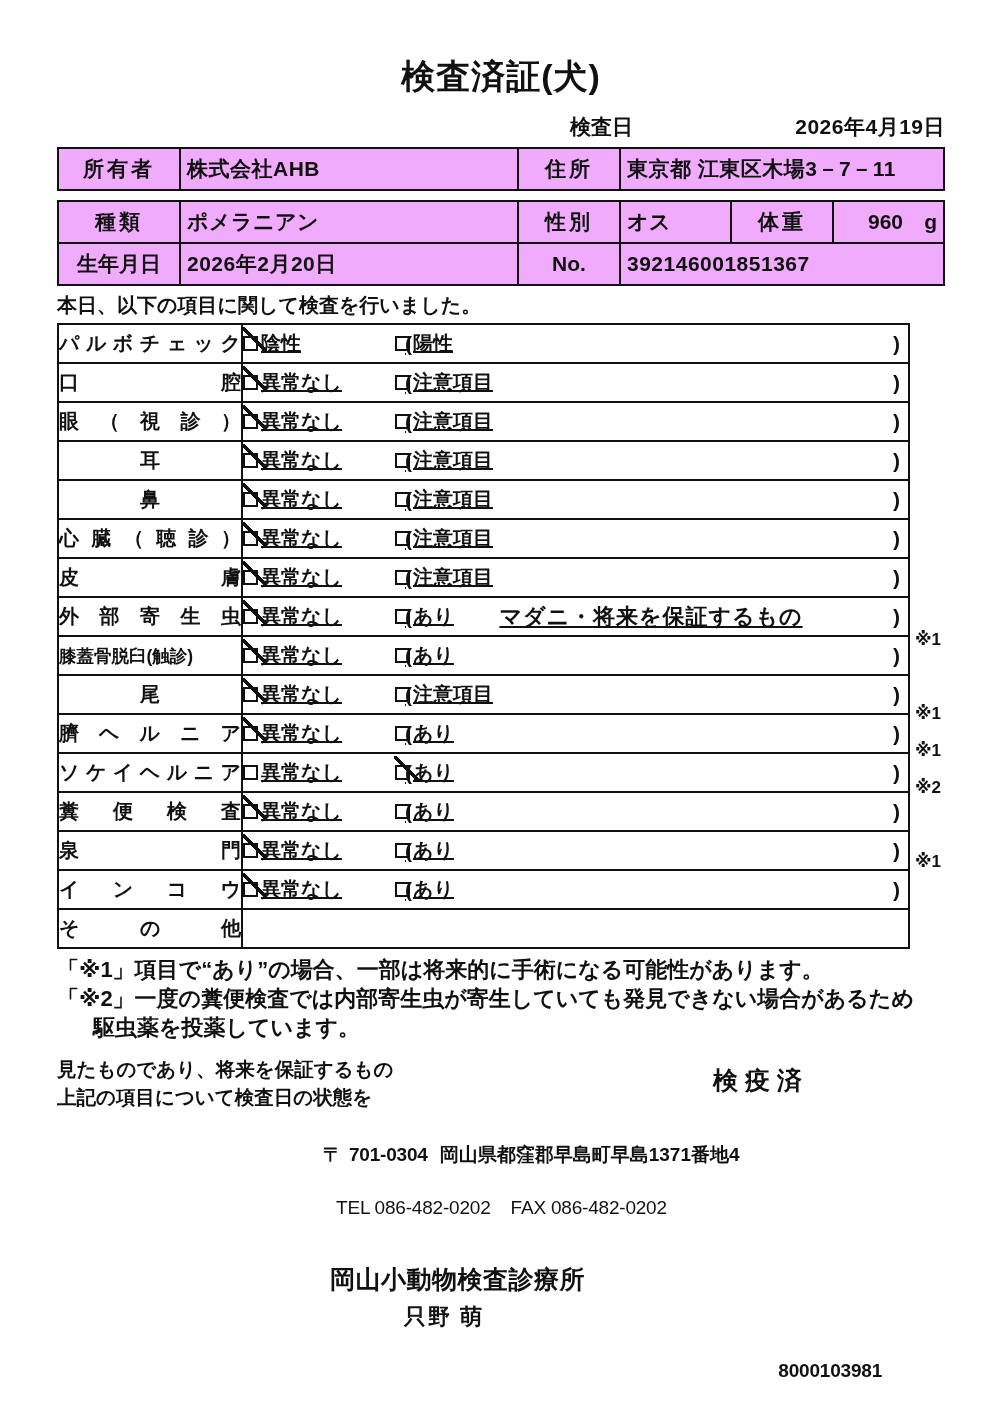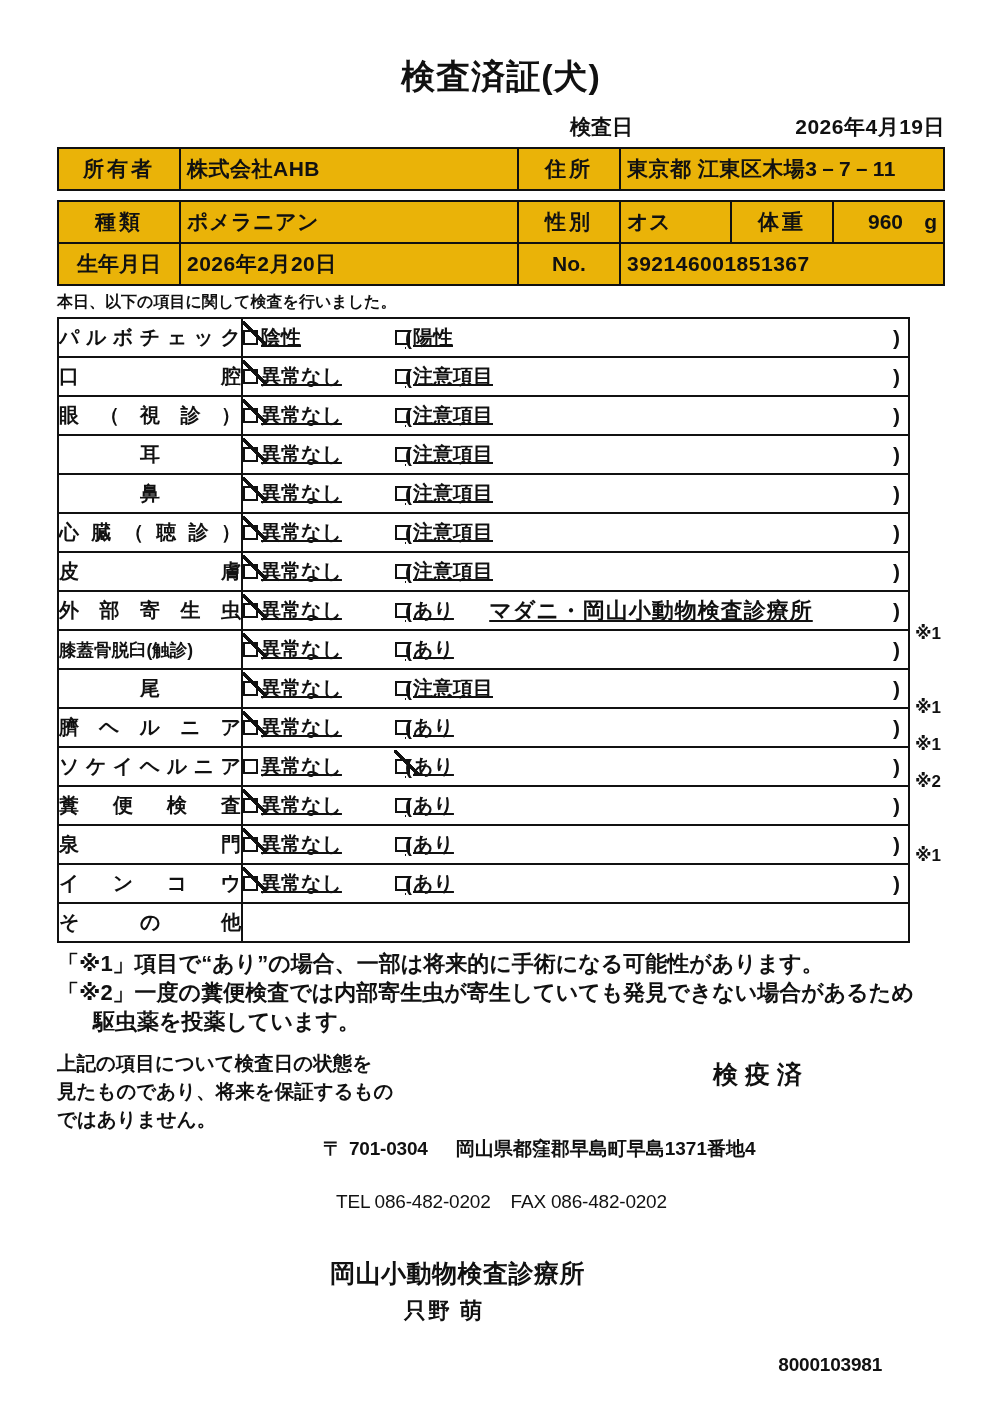--- a/index.html
+++ b/index.html
@@ -66,21 +66,21 @@
     width: 100%;
     table-layout: fixed;
   }
   table.grid td {
     border: 2px solid #111111;
     padding: 0 6px;
     font-size: 21px;
     font-weight: bold;
     height: 40px;
     vertical-align: middle;
-    background: #eab308;
+    background: #f0abfc;
   }
 
   
   .owner-tbl { margin-bottom: 9px; }
   .c-label {
     text-align: center;
     letter-spacing: 3px;
   }
   .c-val { text-align: left; letter-spacing: 0.5px; }
   .c-val-right { text-align: right; }
@@ -92,21 +92,21 @@
   .wt-unit {
     display: inline-block;
     width: 34px;
     text-align: right;
     font-weight: bold;
   }
 
   
   .intro {
     padding: 6px 57px 4px 57px;
-    font-size: 16px;
+    font-size: 20px;
     font-weight: bold;
     letter-spacing: 0px;
   }
 
   
   .exam-wrap {
     padding: 0 57px 0 57px;
     position: relative;
   }
   table.exam {
@@ -245,21 +245,21 @@
   
   .addr {
     text-align: left;
     padding-left: 323px;
     font-size: 19px;
     font-weight: bold;
     margin-top: -6px;
     letter-spacing: 0px;
   }
   .addr .zipmark { margin-right: 7px; }
-  .addr .zipnum { margin-right: 28px; letter-spacing: -0.2px; text-align: center; }
+  .addr .zipnum { margin-right: 12px; letter-spacing: -0.2px; text-align: center; }
   .tel {
     padding-left: 336px;
     font-size: 19px;
     font-weight: normal;
     margin-top: 29px;
     letter-spacing: -0.2px;
   }
   .tel .fax { margin-left: 20px; }
 
   
@@ -531,21 +531,21 @@
                 <span class="opt o1">
                   <span class="box checked"></span>
                   <span class="opt-txt">異常なし</span>
                 </span>
                 <span class="opt o2">
                   <span class="box"></span>
                   <span class="opt-txt">あり</span>
                 </span>
                 <span class="paren">
                   <span class="p-open">(</span>
-                  <span class="note-hand">マダニ・岡山小動物検査診療所</span>
+                  <span class="note-hand">マダニ・将来を保証するもの</span>
                   <span class="p-close">)</span>
                 </span>
               </div>
             </td>
           </tr>
           <tr>
             <td class="ex-name">
               <span class="nm-plain">膝蓋骨脱臼(触診)</span>
             </td>
             <td class="ex-opts">
@@ -747,23 +747,22 @@
   </div>
 
   <div class="footnotes">
     <div>「※1」項目で“あり”の場合、一部は将来的に手術になる可能性があります。</div>
     <div>「※2」一度の糞便検査では内部寄生虫が寄生していても発見できない場合があるため</div>
     <span class="fn-indent">駆虫薬を投薬しています。</span>
   </div>
 
   <div class="lower">
     <div class="disclaimer">
+      <div>見たものであり、将来を保証するもの</div>
       <div>上記の項目について検査日の状態を</div>
-      <div>見たものであり、将来を保証するもの</div>
-      <div>ではありません。</div>
     </div>
     <div class="stamp">検疫済</div>
   </div>
 
   <div class="addr">
     <span class="zipmark">〒</span><span class="zipnum">701-0304</span><span>岡山県都窪郡早島町早島1371番地4</span>
   </div>
 
   <div class="tel">
     <span>TEL 086-482-0202</span><span class="fax">FAX 086-482-0202</span>

